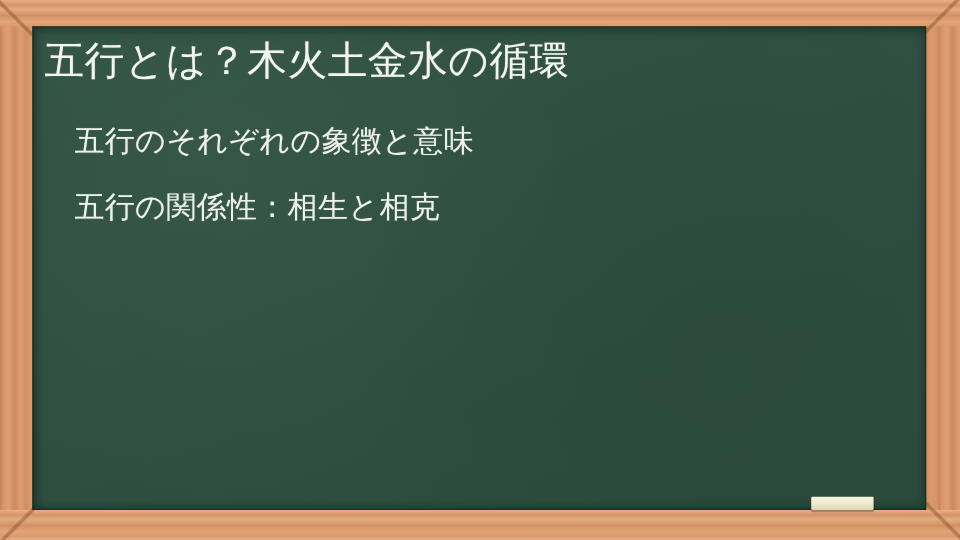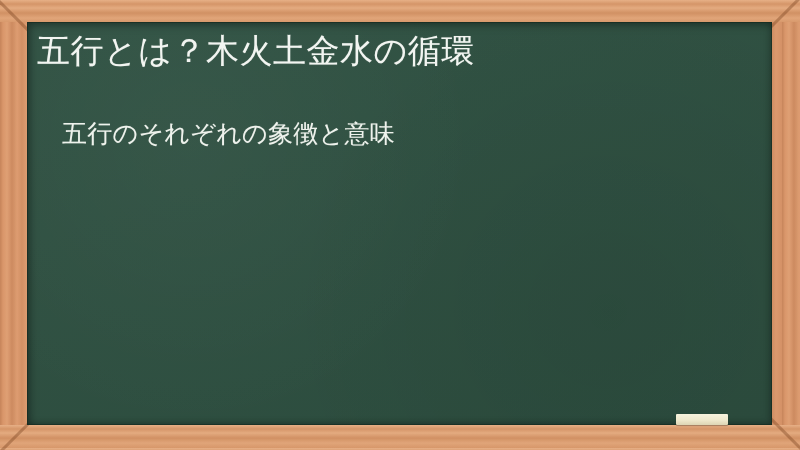--- a/index.html
+++ b/index.html
@@ -121,21 +121,21 @@
     margin: 0;
     padding: 0;
     list-style: none;
   }
   .bullet-item {
     font-size: 25px;
     line-height: 32px;
     color: #eef2ec;
     letter-spacing: 0.3px;
     font-weight: 400;
-    margin: 16px 0 23px 0;
+    margin: 0 0 23px 0;
     text-shadow: 0 0 1px rgba(255,255,255,0.28);
     white-space: nowrap;
   }
   .bullet-item:last-child { margin-bottom: 0; }
 
   
   #chalk-stick {
     position: absolute;
     left: 676px;
     top: 414px;
@@ -160,20 +160,21 @@
   <div class="miter bl"></div>
   <div class="miter br"></div>
 
   <div id="chalkboard">
     <div id="board-content">
 
       <div id="board-title">五行とは？木火土金水の循環</div>
 
       <ul id="bullet-list">
         <li class="bullet-item">五行のそれぞれの象徴と意味</li>
+        <li class="bullet-item">五行の関係性：相生と相克</li>
       </ul>
 
     </div>
   </div>
 
   <div id="chalk-stick"></div>
 
 </div>
 
 </body></html>

